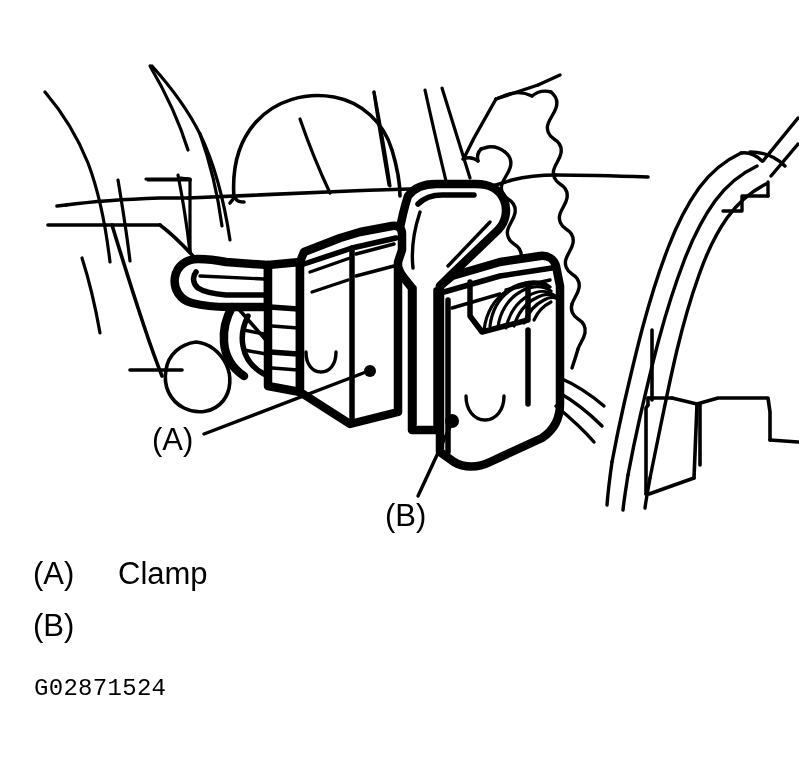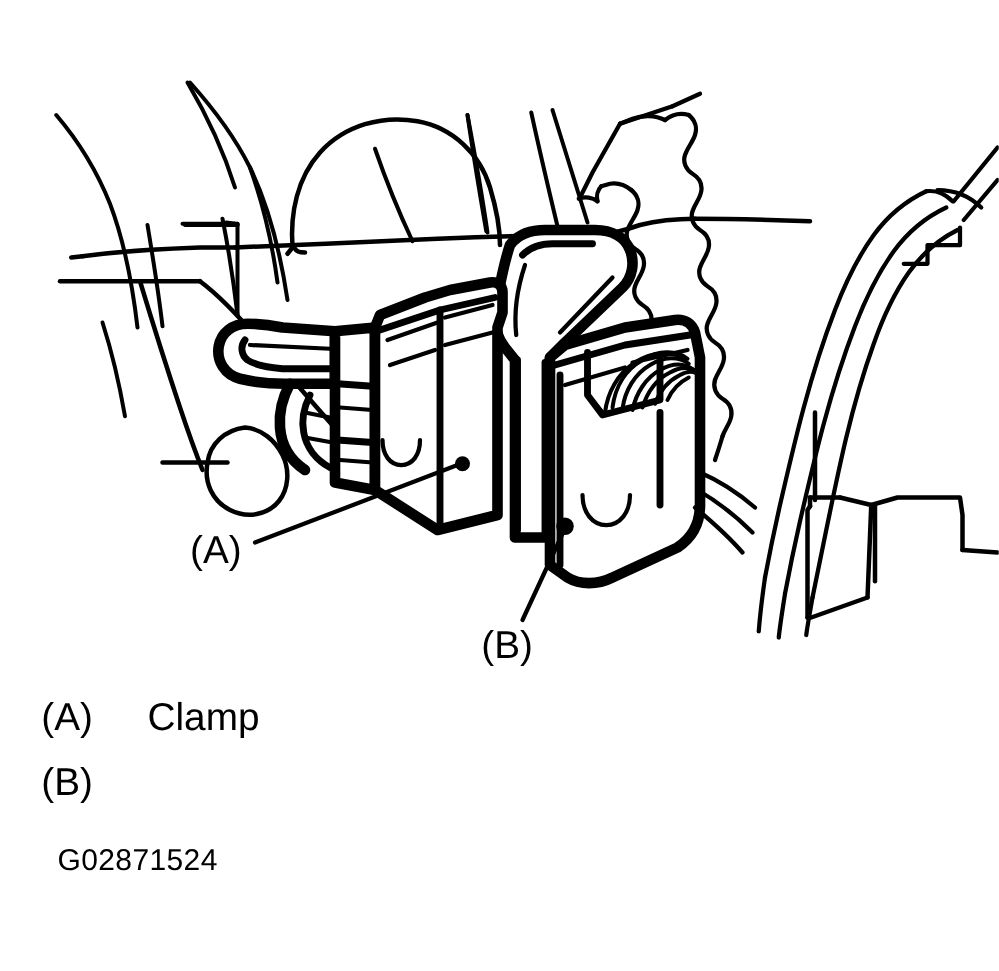--- a/index.html
+++ b/index.html
@@ -71,23 +71,23 @@
     font-family: "Liberation Sans", sans-serif;
     white-space: nowrap;
   }
   .legend-text {
     font-size: 31px;
     font-family: "Liberation Sans", sans-serif;
     white-space: nowrap;
   }
   #figure-id {
     position: absolute;
-    left: 46px;
+    left: 34px;
     top: 675px;
-    font-family: Liberation Sans, sans-serif;
+    font-family: Liberation Mono, monospace;
     font-size: 24px;
     letter-spacing: 0.3px;
     white-space: nowrap;
   }
 </style>
 </head>
 <body>
 
 <div id="figure-root">
 

